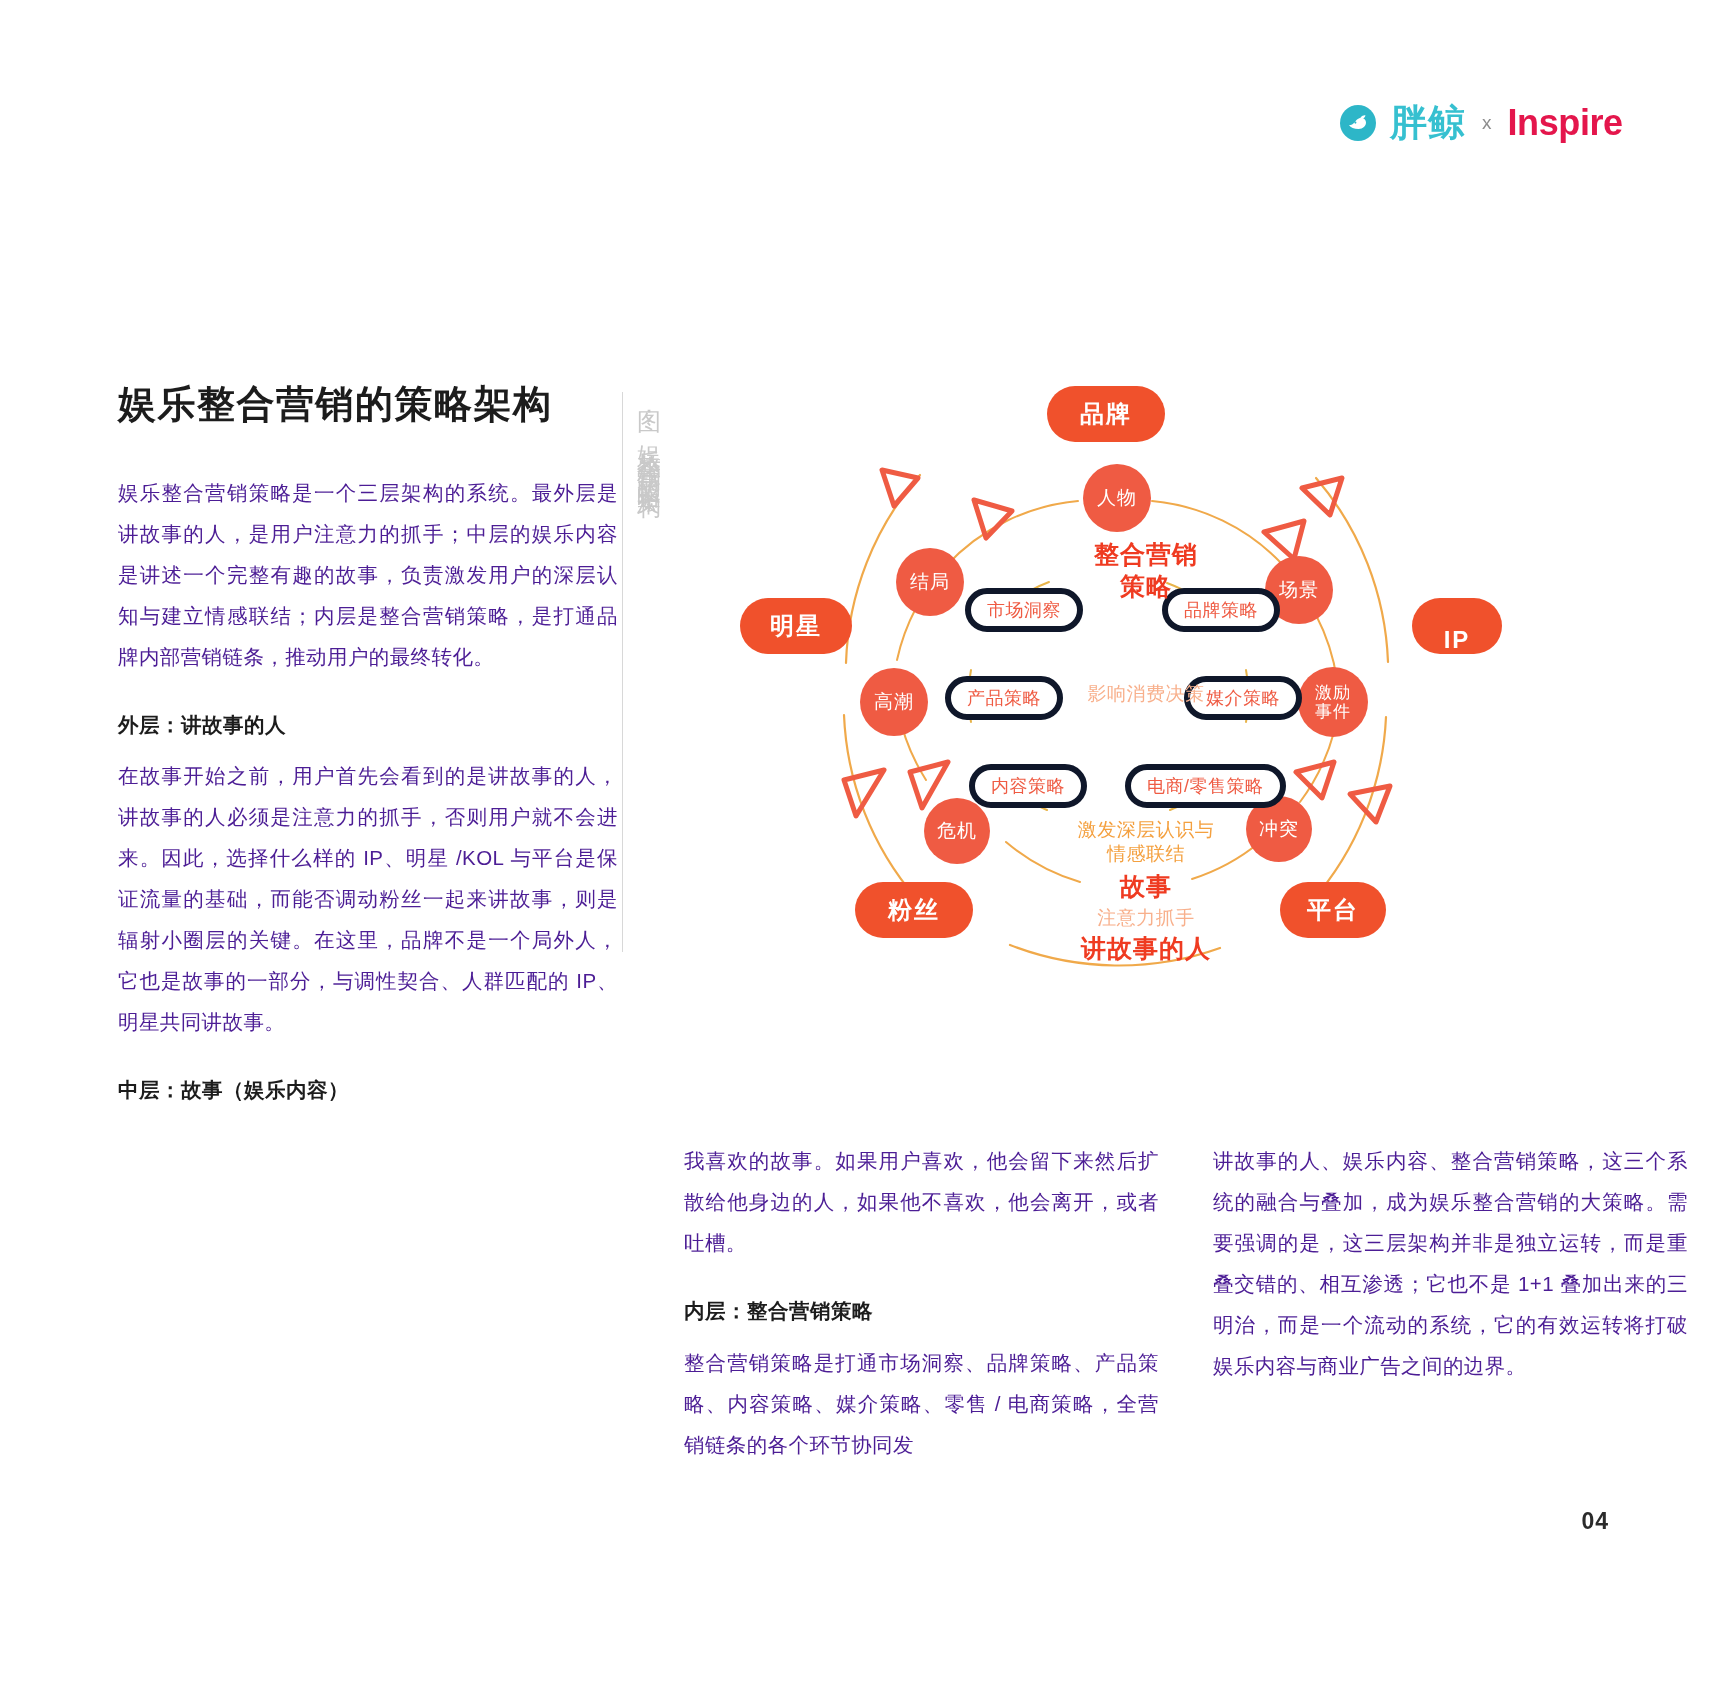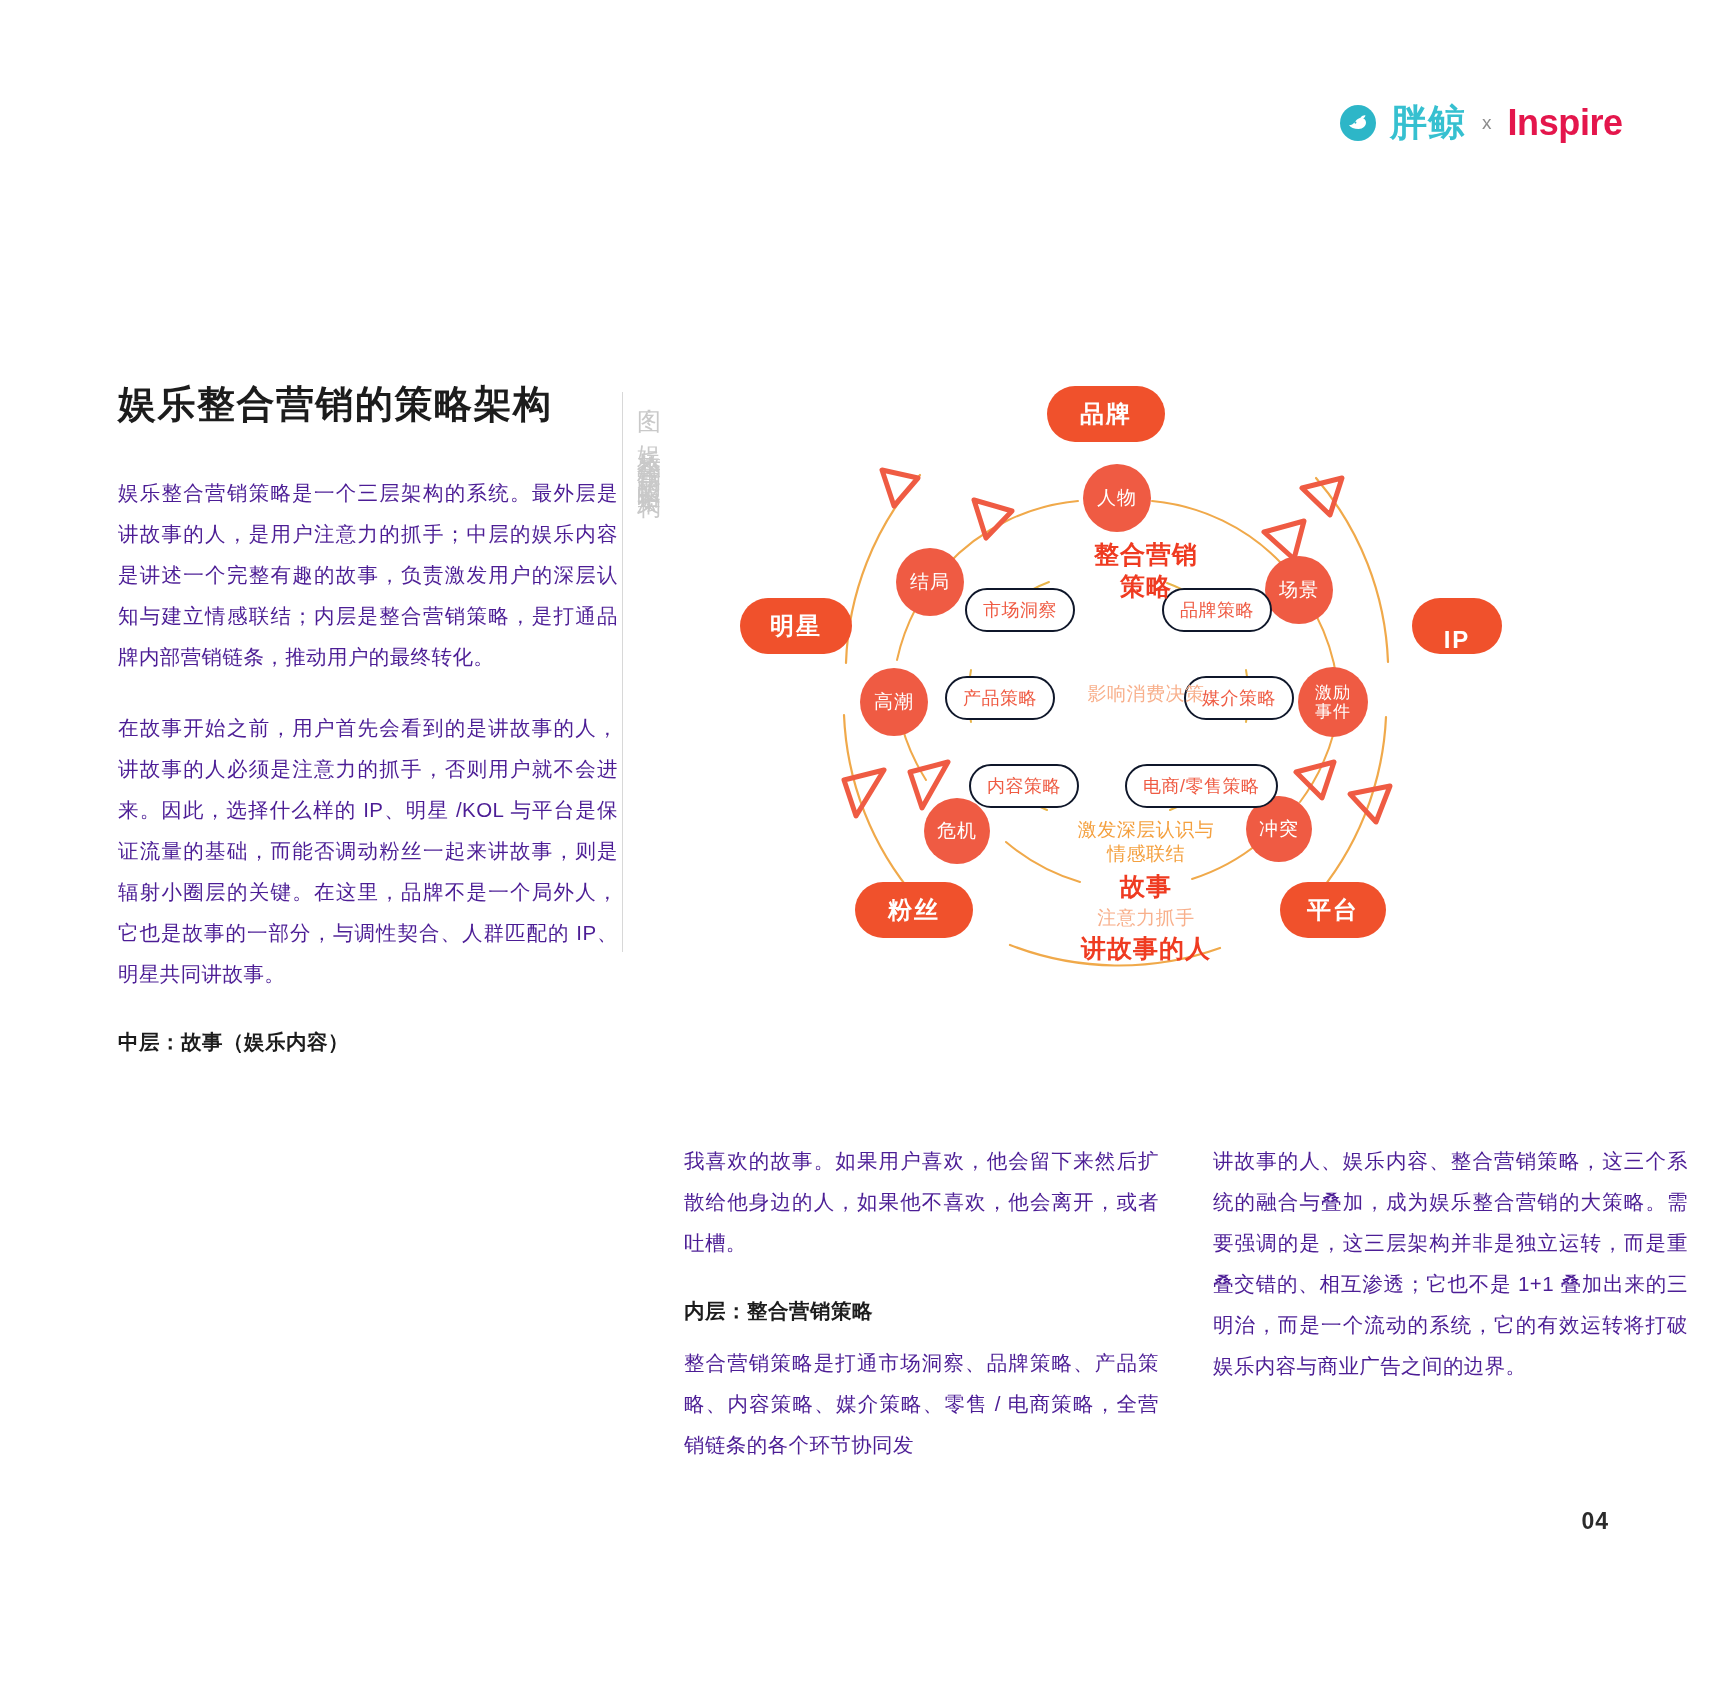--- a/index.html
+++ b/index.html
@@ -48,21 +48,21 @@
   .diagram svg{position:absolute;left:0;top:0;}
   .node{position:absolute;display:flex;align-items:center;justify-content:center;
         text-align:center;box-sizing:border-box;}
   
   .pill{background:#f0512c;color:#fff;border-radius:28px;font-size:24px;font-weight:700;
         letter-spacing:2px;height:56px;}
   
   .circ{background:#ef5b43;color:#fff;border-radius:50%;font-size:19px;font-weight:400;
         letter-spacing:1px;line-height:1.12;}
   
-  .cap{background:#fff;border:2px solid #0f172a;color:#ef5b43;border-radius:24px;
+  .cap{background:#fff;border:6px solid #0f172a;color:#ef5b43;border-radius:24px;
        font-size:18px;height:44px;padding:0 16px;white-space:nowrap;letter-spacing:0.5px;}
   .lbl{position:absolute;text-align:center;white-space:nowrap;line-height:1.28;}
   .lbl-strong{color:#ef3b21;font-weight:700;font-size:25px;letter-spacing:1px;}
   .lbl-mid{color:#f4a03f;font-size:19px;font-weight:400;letter-spacing:0.5px;}
   .lbl-light{color:#f8b08c;font-size:19px;font-weight:400;letter-spacing:0.5px;}
 
   
   .bottom{position:absolute;left:118px;top:1140px;width:1500px;}
   .col{position:absolute;width:475px;}
   .col.c1{left:0px;top:0px;width:500px;}
@@ -88,20 +88,21 @@
     </span>
     <span class="brand-cn">胖鲸</span>
     <span class="brand-x">x</span>
     <span class="brand-inspire">Inspire</span>
   </div>
 
   <div class="left-col">
     <h1 class="page-title">娱乐整合营销的策略架构</h1>
     <p class="body-p">娱乐整合营销策略是一个三层架构的系统。最外层是讲故事的人，是用户注意力的抓手；中层的娱乐内容是讲述一个完整有趣的故事，负责激发用户的深层认知与建立情感联结；内层是整合营销策略，是打通品牌内部营销链条，推动用户的最终转化。</p>
 
+    <h2 class="sub-head">外层：讲故事的人</h2>
     <p class="body-p">在故事开始之前，用户首先会看到的是讲故事的人，讲故事的人必须是注意力的抓手，否则用户就不会进来。因此，选择什么样的 IP、明星 /KOL 与平台是保证流量的基础，而能否调动粉丝一起来讲故事，则是辐射小圈层的关键。在这里，品牌不是一个局外人，它也是故事的一部分，与调性契合、人群匹配的 IP、明星共同讲故事。</p>
 
     <h2 class="sub-head">中层：故事（娱乐内容）</h2>
   </div>
 
   <div class="vcaption-wrap">
     <div class="vrule"></div>
     <div class="vcaption">图：娱乐整合营销的策略架构</div>
   </div>
 

